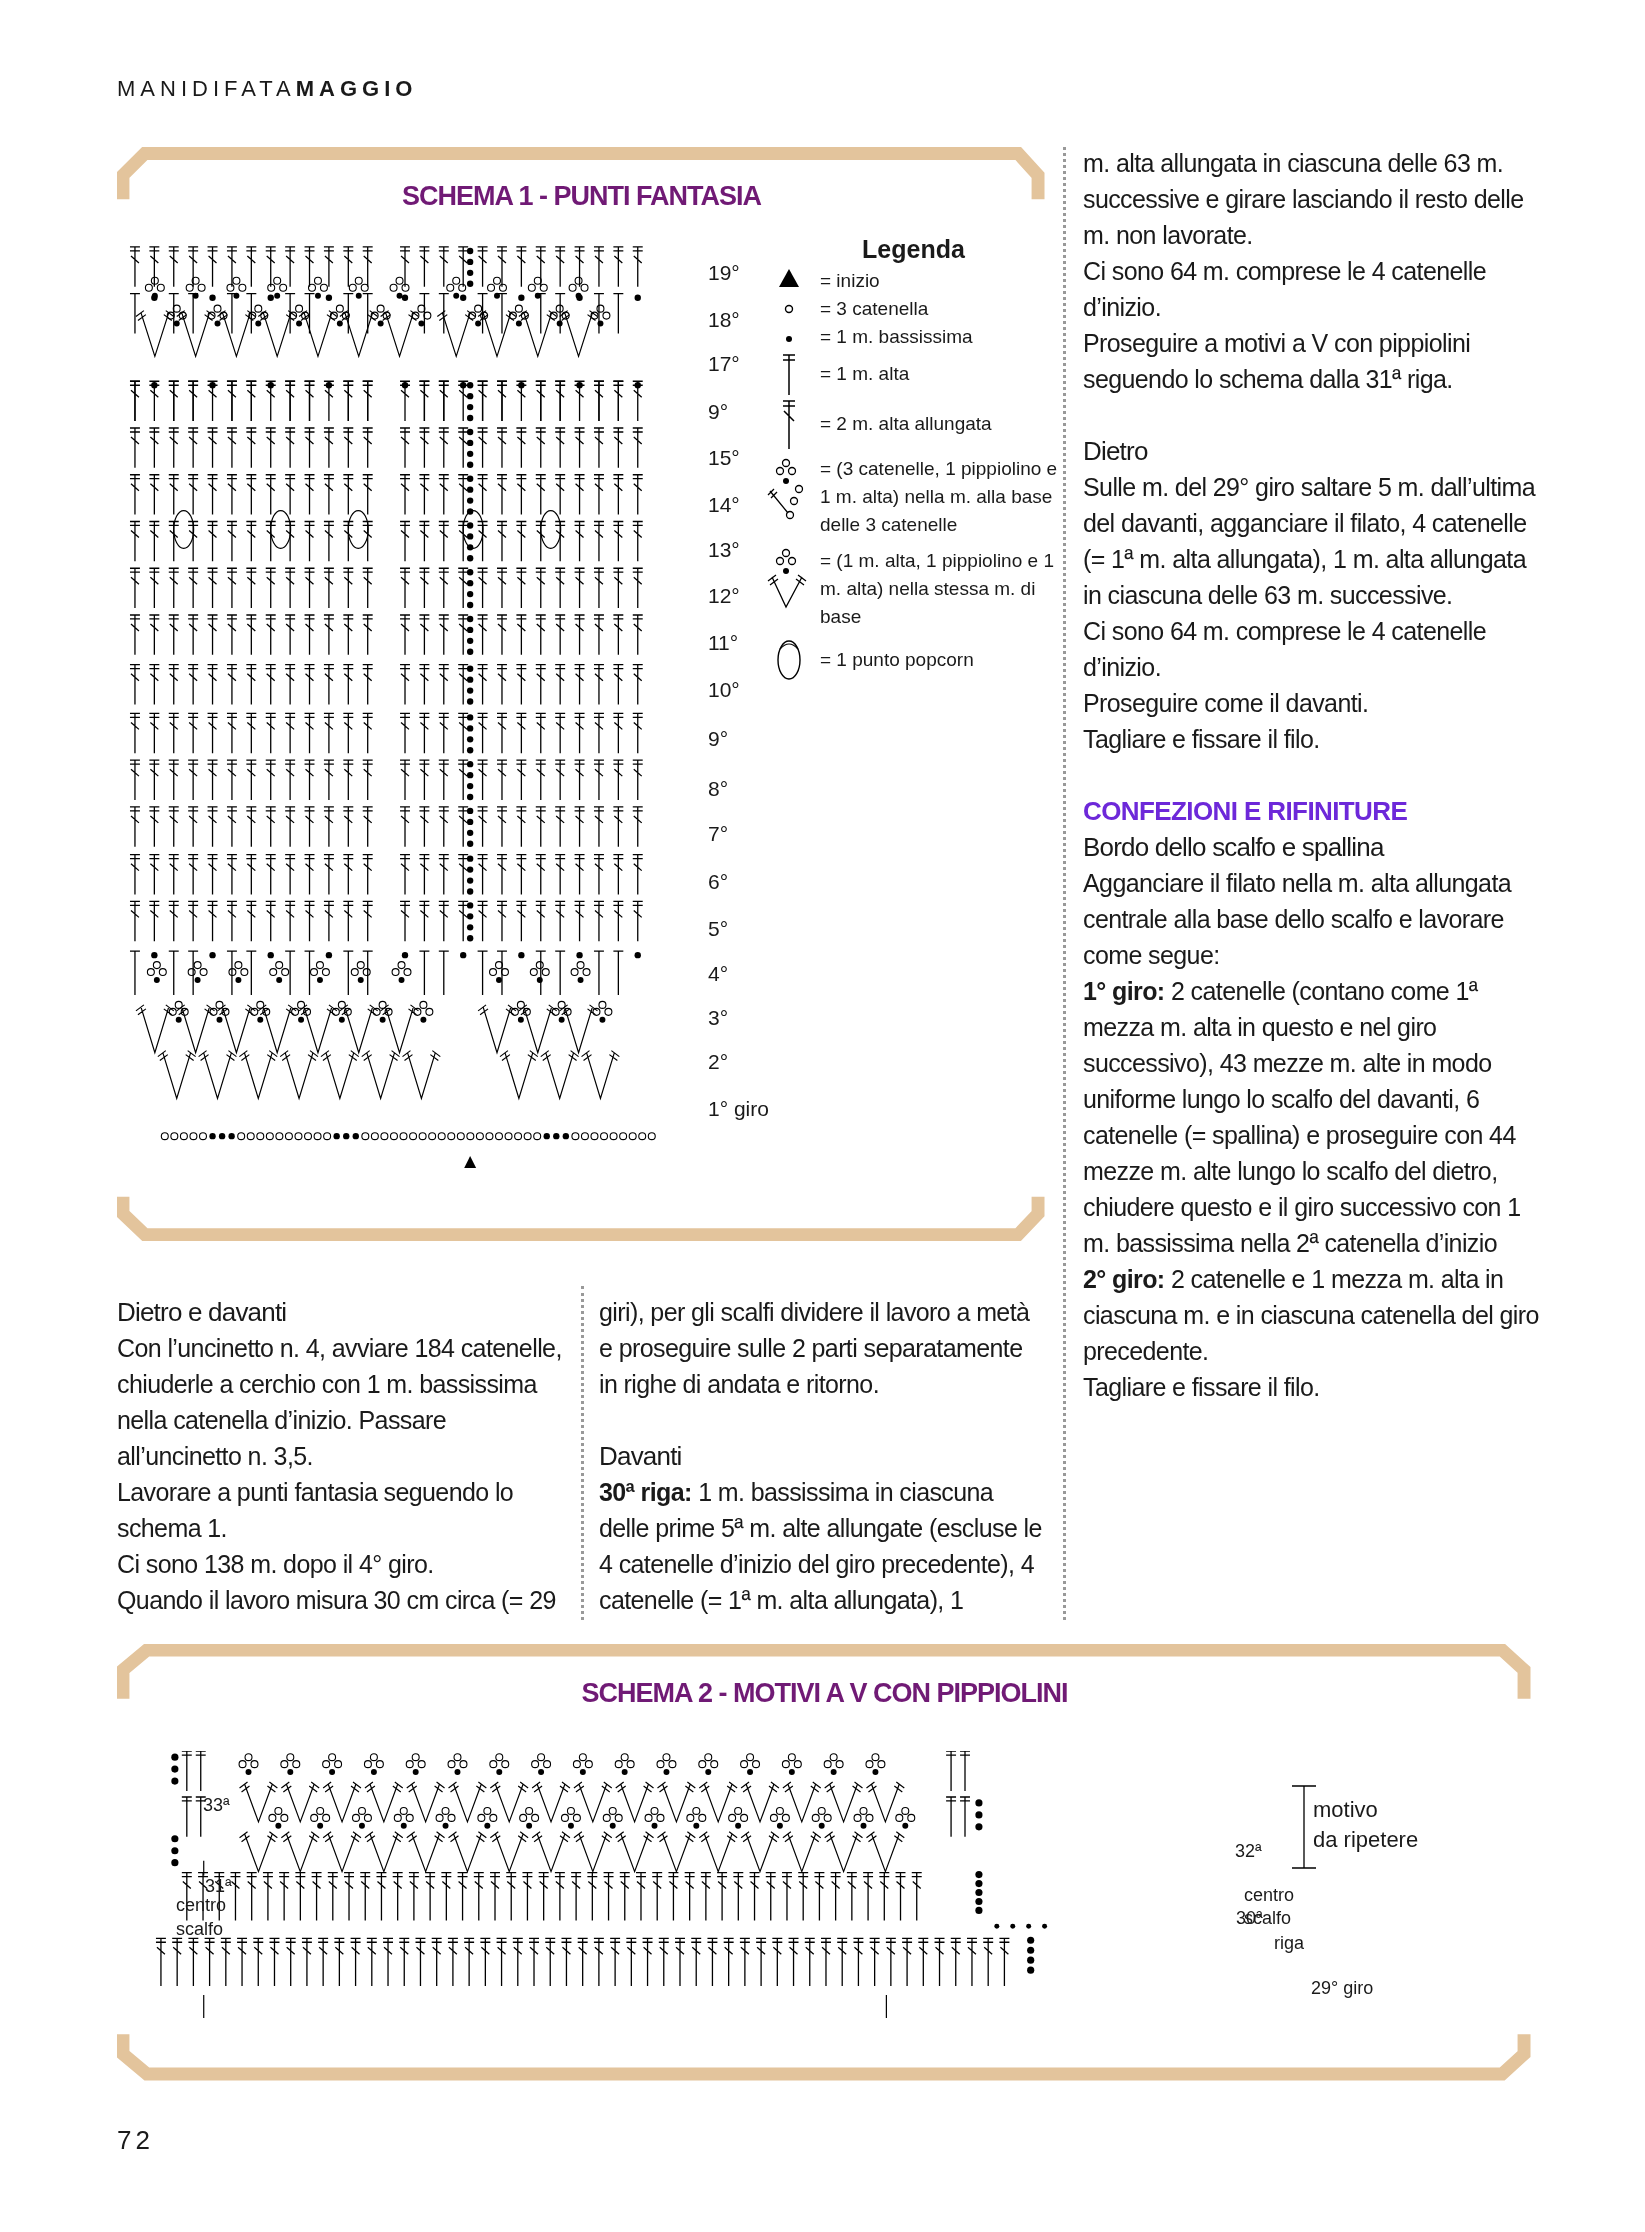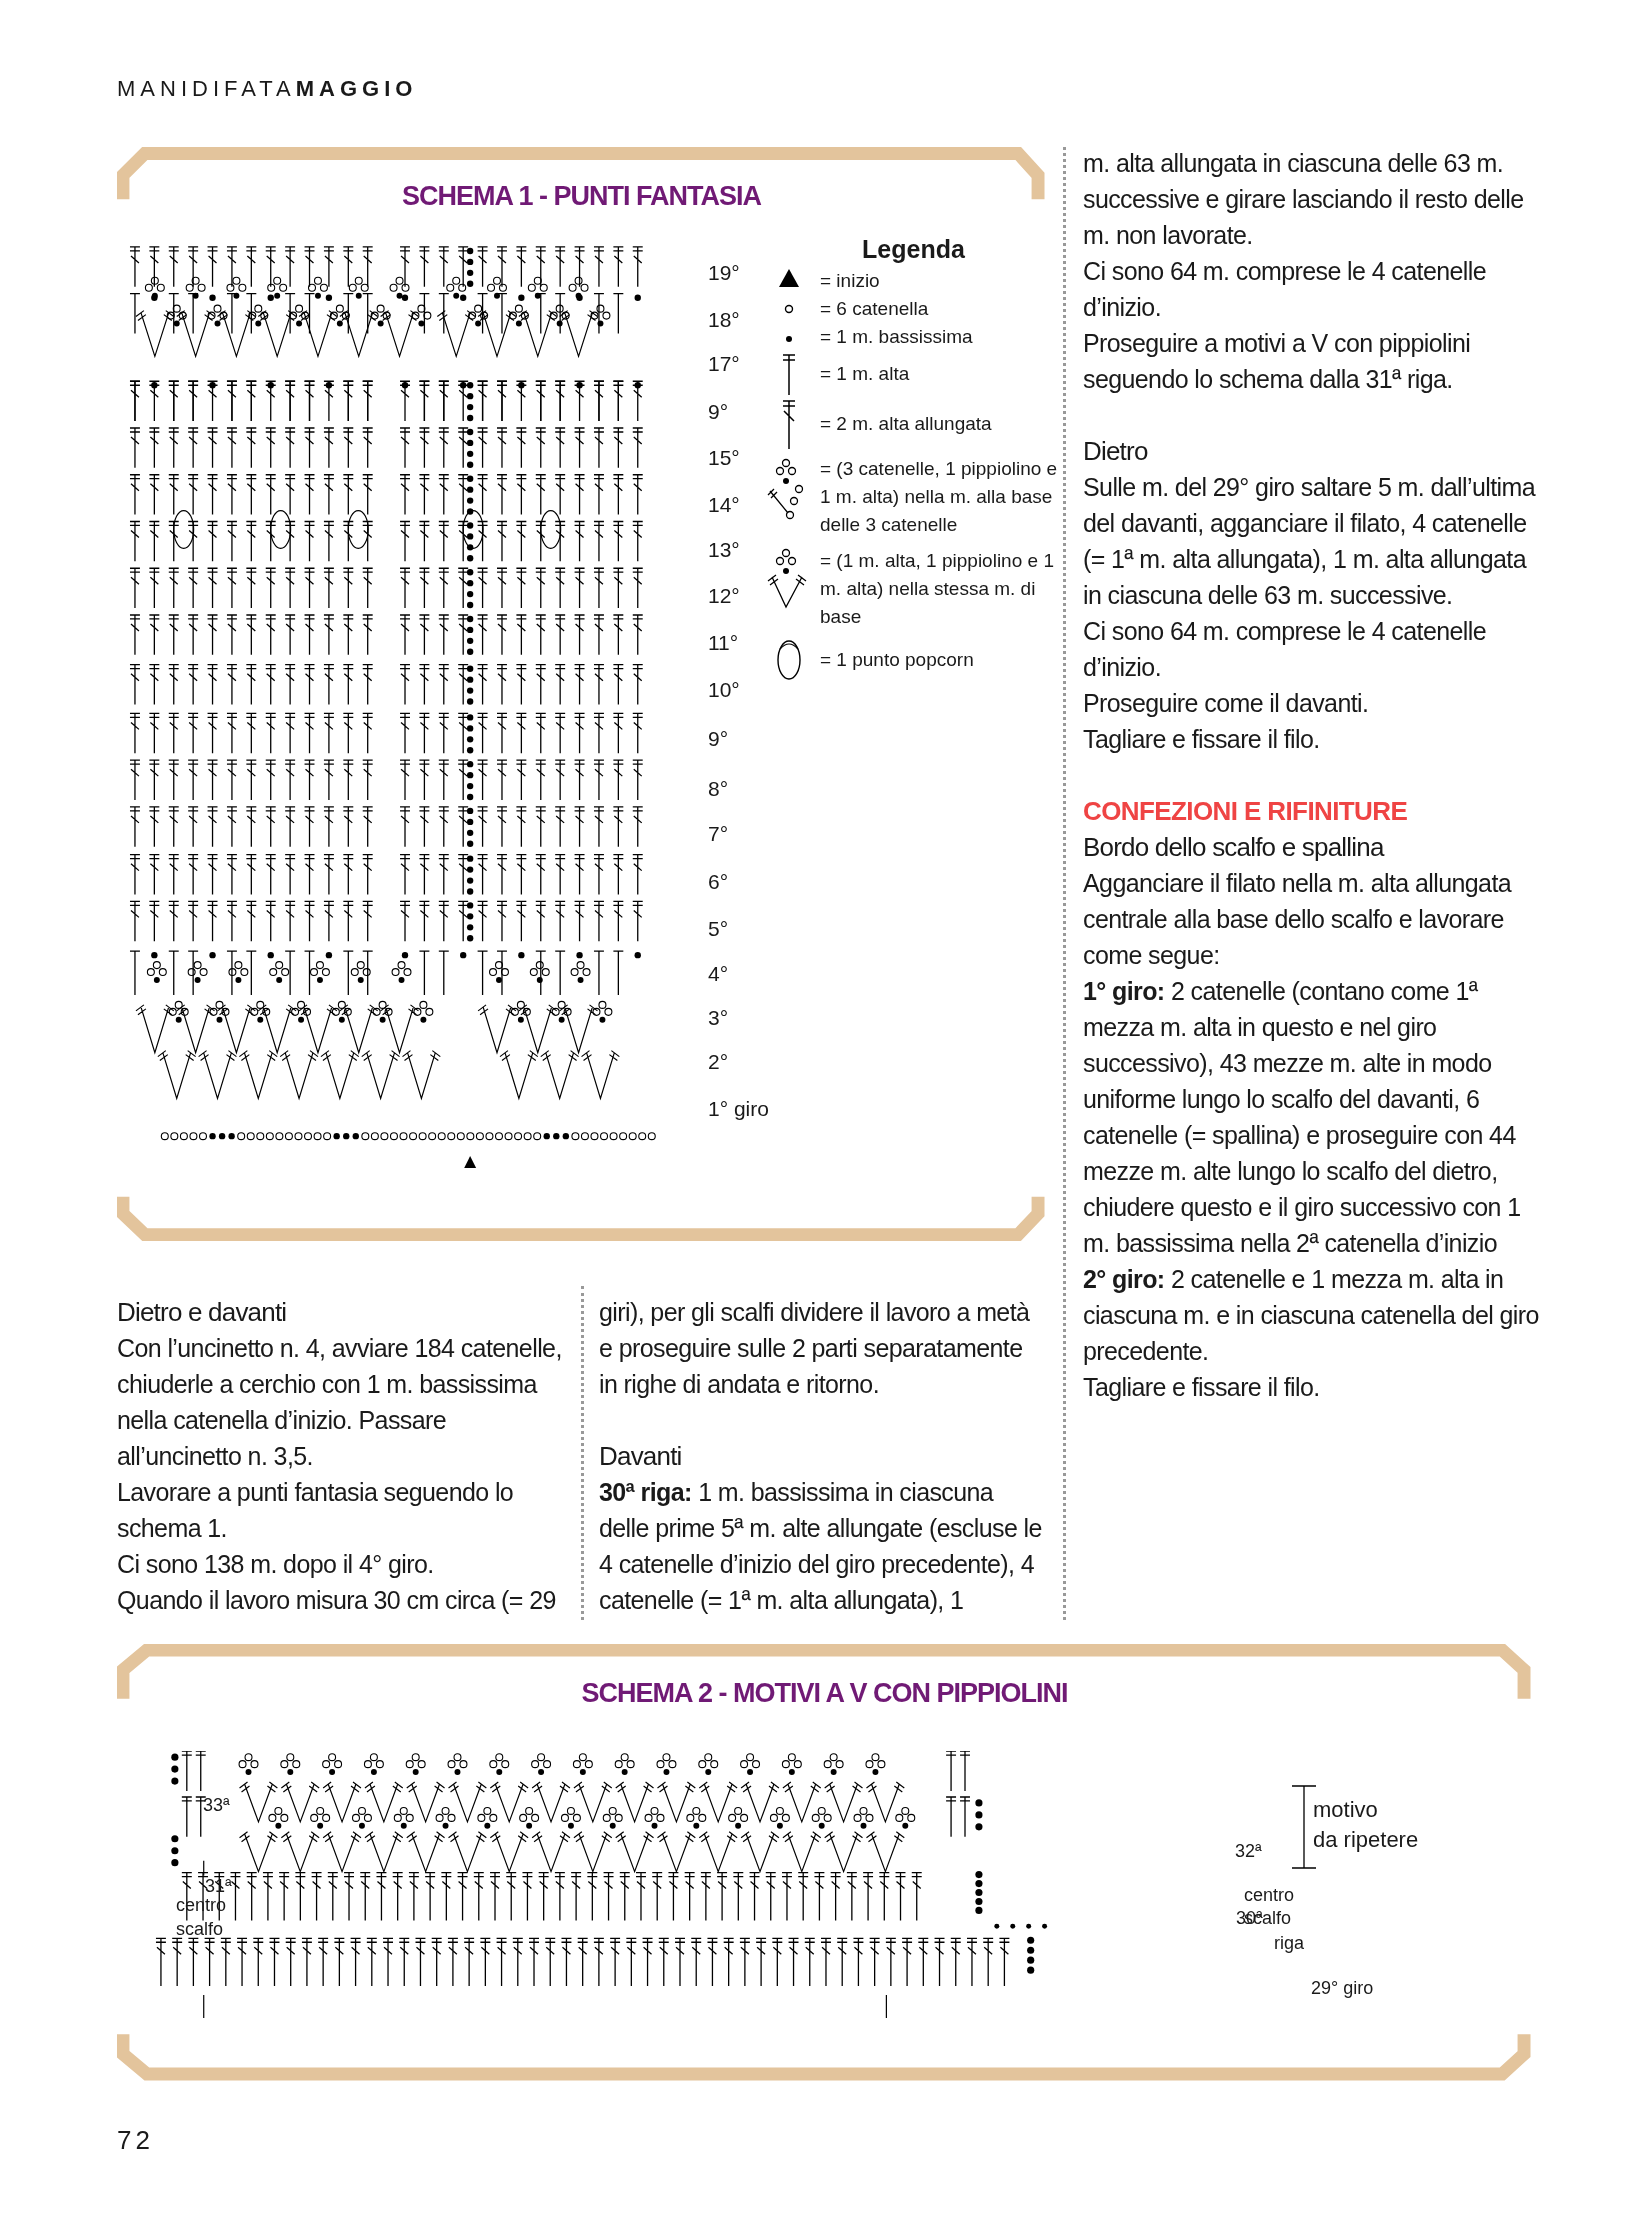--- a/index.html
+++ b/index.html
@@ -12,21 +12,21 @@
 
   
   .frame { position:absolute; }
   .frame svg { position:absolute; left:0; top:0; }
   .schema-title { position:absolute; font-weight:bold; color:#701a75; font-size:27px; letter-spacing:-1px; text-align:center; width:100%; }
 
   
   .col { position:absolute; font-size:25px; line-height:36px; letter-spacing:-0.6px; color:#1a1a1a; }
   .col p { margin:0; }
   .col h3 { margin:0; font-size:26px; font-weight:normal; letter-spacing:-0.8px; }
-  .col h2 { margin:0; font-size:26px; font-weight:bold; color:#ef4444; letter-spacing:-0.6px; }
+  .col h2 { margin:0; font-size:26px; font-weight:bold; color:#6d28d9; letter-spacing:-0.6px; }
   .col .gap { height:36px; }
   .col b { font-weight:bold; }
   .divider { position:absolute; width:0; border-left:3px dotted #999; }
 
   
   .legend { position:absolute; left:764px; top:235px; width:299px; font-size:19px; line-height:28px; }
   .legend h4 { margin:0 0 4px 0; font-size:25px; font-weight:bold;text-align:center; }
   .leg-row { position:relative; padding-left:56px; }
   .leg-sym { position:absolute; left:0; top:0; width:50px; text-align:center; }
 
@@ -803,21 +803,21 @@
   <div class="leg-row">
     <span class="leg-sym"><svg width="24" height="22" viewBox="0 0 24 22">
           <polygon points="12,2 22,20 2,20" fill="#000"></polygon>
         </svg></span>
     <span>= inizio</span>
   </div>
   <div class="leg-row">
     <span class="leg-sym"><svg width="20" height="24" viewBox="0 0 20 24">
           <circle cx="10" cy="14" r="3.5" fill="none" stroke="#000" stroke-width="1.4"></circle>
         </svg></span>
-    <span>= 6 catenella</span>
+    <span>= 3 catenella</span>
   </div>
   <div class="leg-row">
     <span class="leg-sym"><svg width="20" height="24" viewBox="0 0 20 24">
           <circle cx="10" cy="16" r="3" fill="#000"></circle>
         </svg></span>
     <span>= 1 m. bassissima</span>
   </div>
   <div class="leg-row" style="height:46px; line-height:46px;">
     <span class="leg-sym"><svg width="20" height="46" viewBox="0 0 20 46">
           <path d="M4 4 H16 M4 9 H16 M10 4 V44" stroke="#000" stroke-width="1.5"></path>

